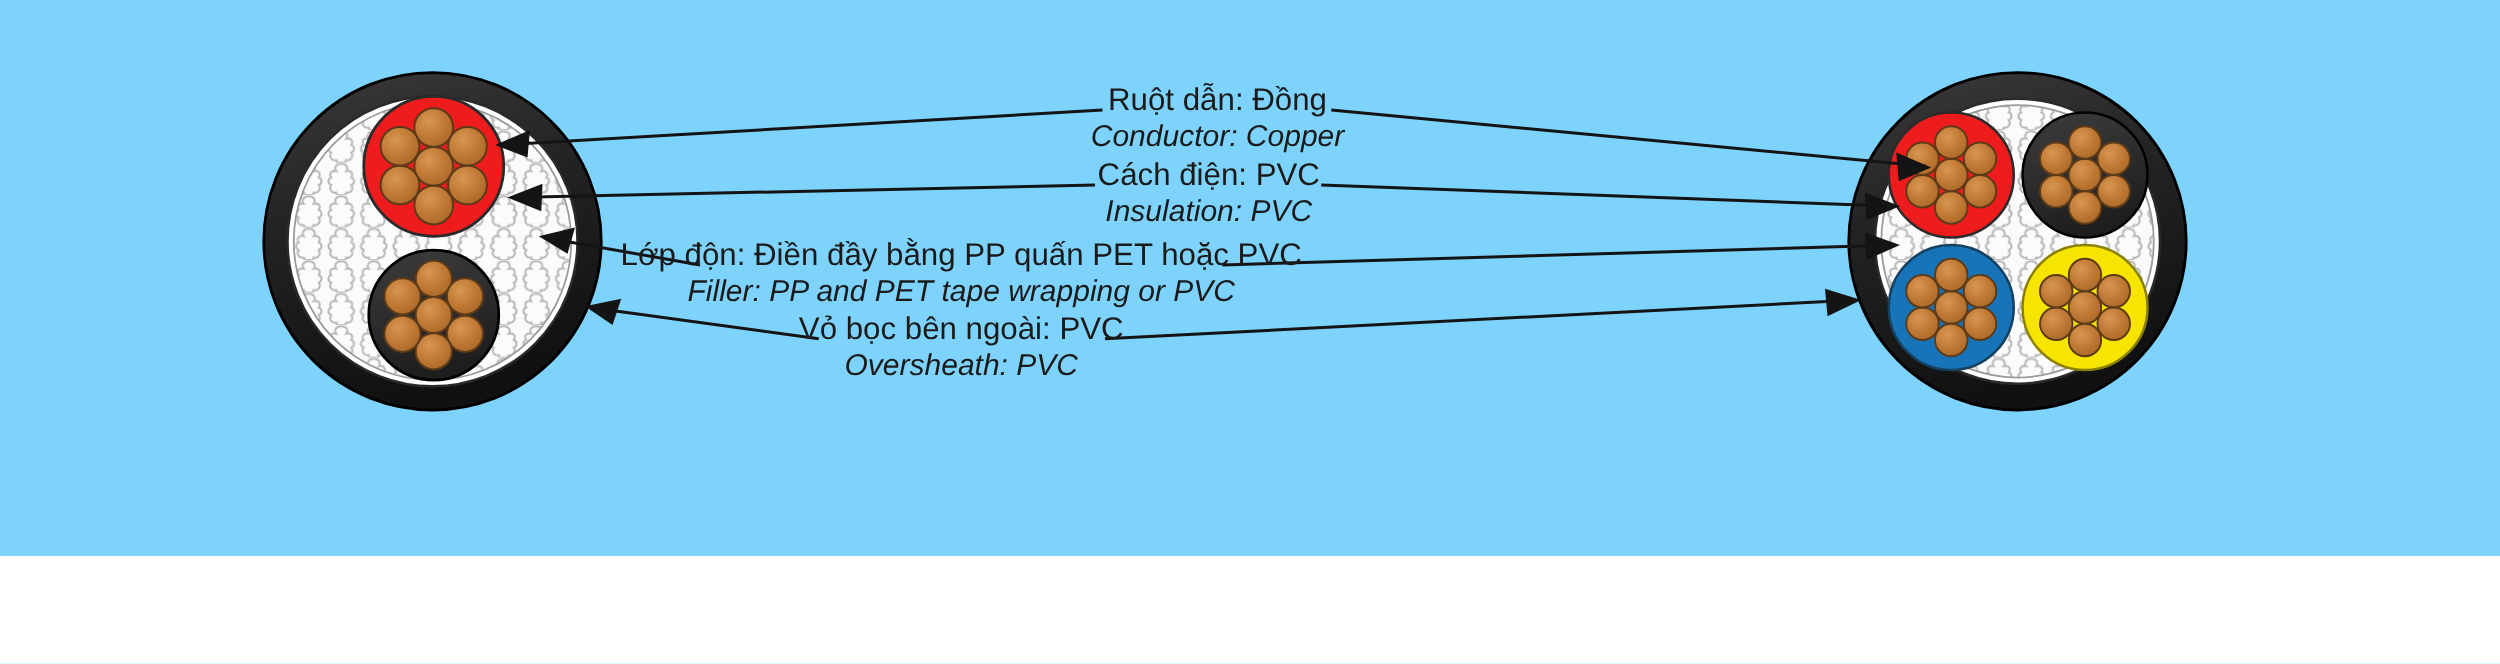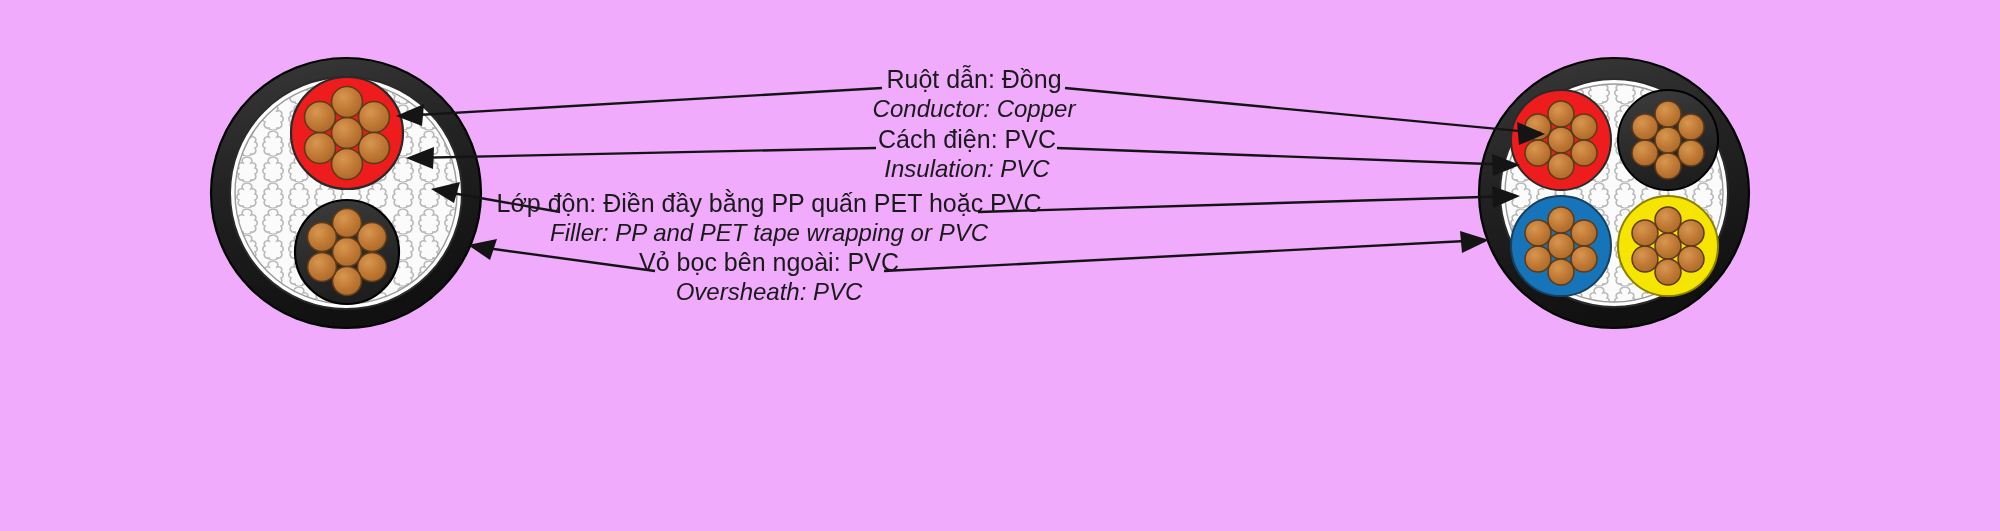--- a/index.html
+++ b/index.html
@@ -7,22 +7,22 @@
     margin: 0;
     padding: 0;
     background: #ffffff;
   }
   body {
     font-family: "Liberation Sans", sans-serif;
   }
   #stage {
     position: relative;
     width: 2000px;
-    height: 531px;
-    background: #f0abfc;
+    height: 445px;
+    background: #7dd3fc;
     overflow: hidden;
   }
   #diagram-svg {
     position: absolute;
     left: 0;
     top: 0;
     width: 2000px;
     height: 531px;
     display: block;
   }

